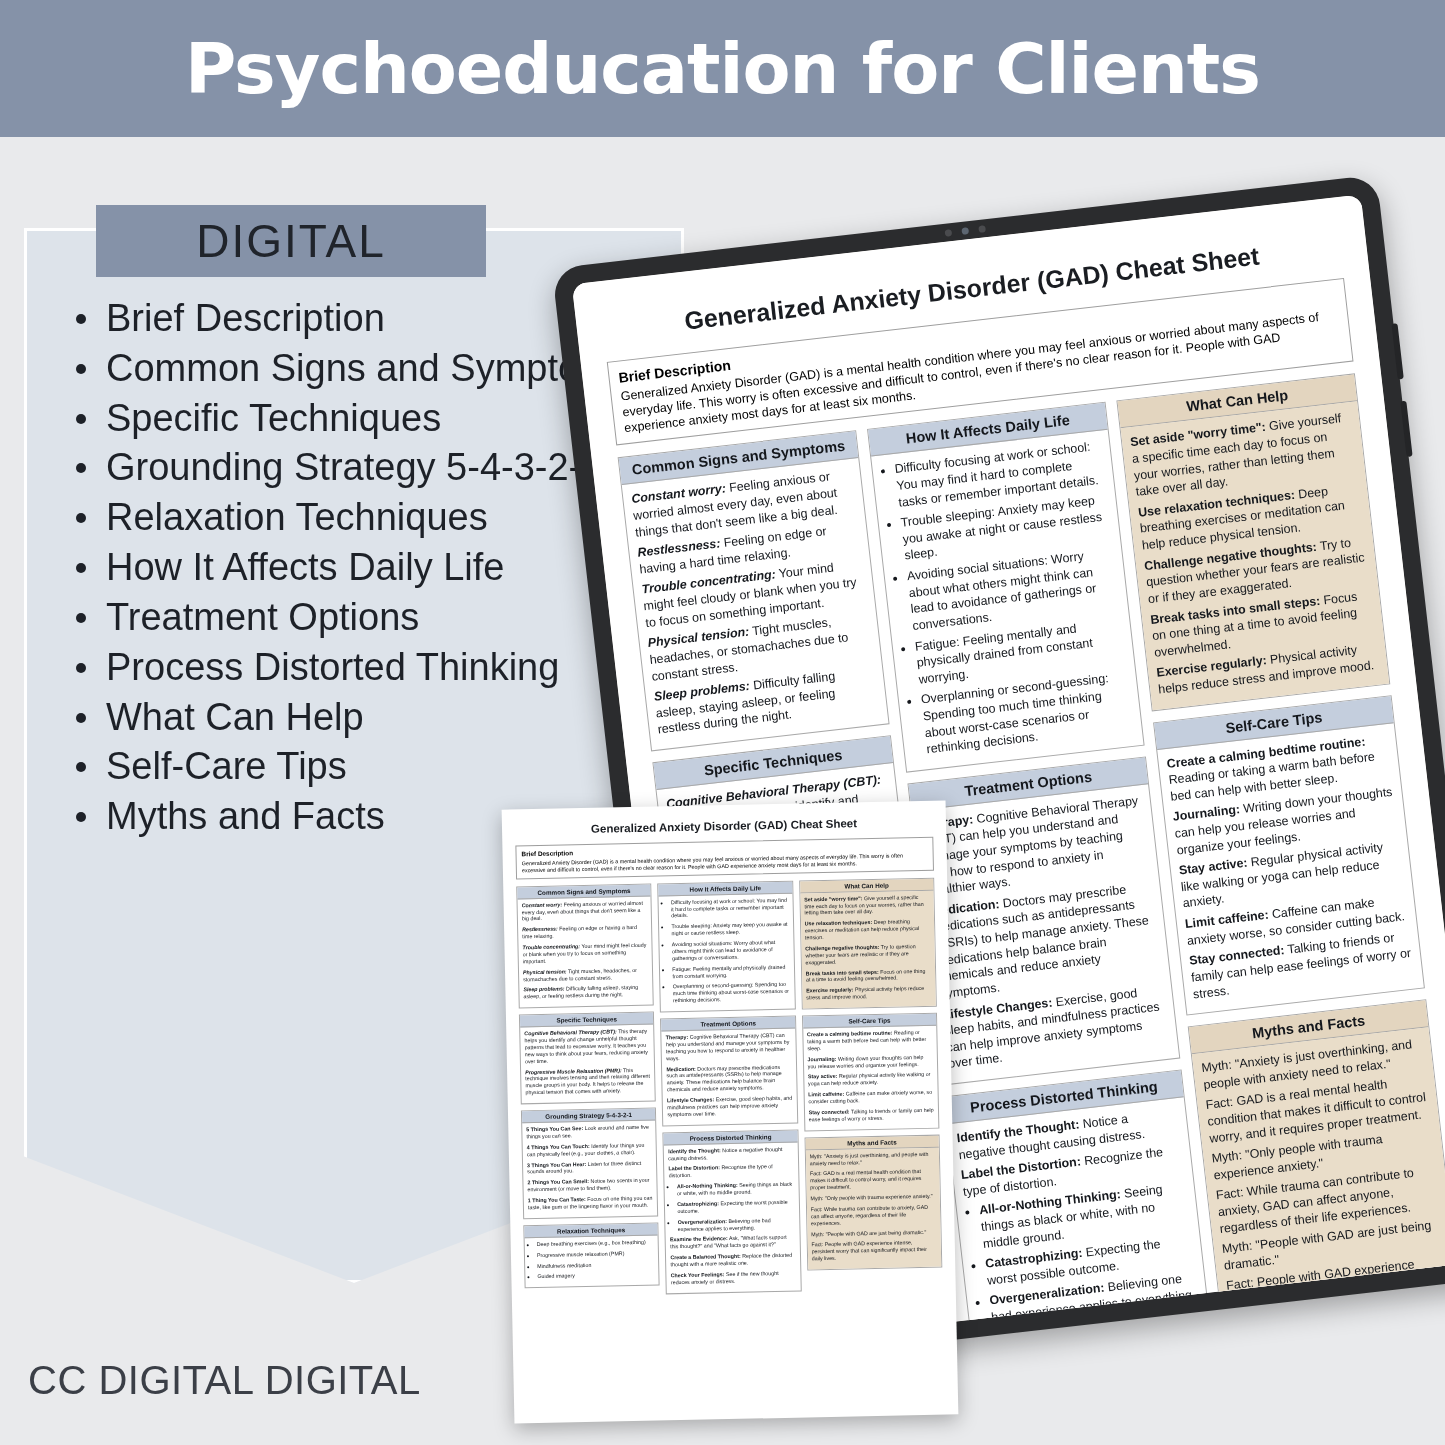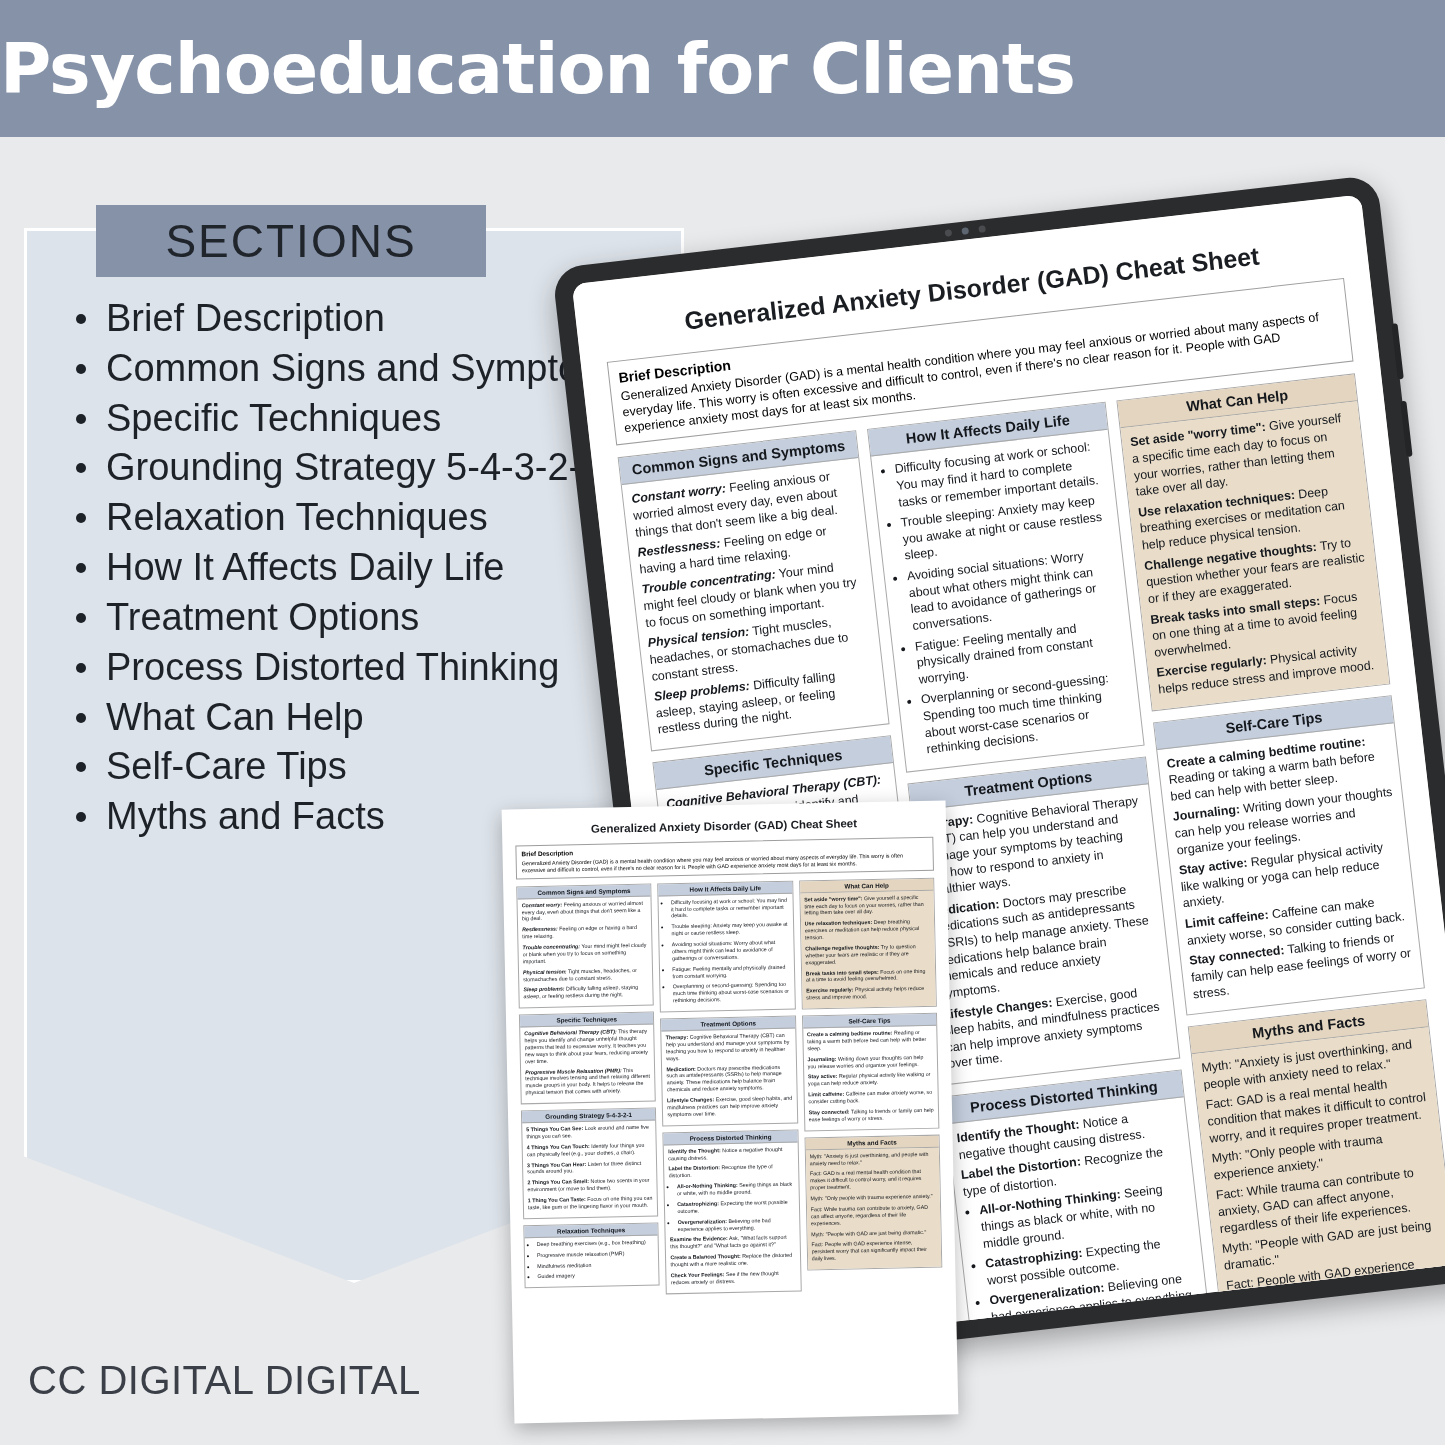--- a/index.html
+++ b/index.html
@@ -9,21 +9,21 @@
     background: #e9eaec;
     font-family: "Liberation Sans", sans-serif;
     position: relative;
     overflow: hidden;
   }
 
   
   .header-bar {
     position: absolute; left: 0; top: 0; width: 1445px; height: 137px;
     background: #8592a8;
-    display: flex; align-items: center; 
+    display: flex; align-items: center; justify-content: center;
   }
   .header-title {
     color: #ffffff;
     font-size: 70px;
     font-weight: bold;
     letter-spacing: -1px;
     text-align: center;
     font-family: "DejaVu Sans", sans-serif;
   }
 
@@ -143,21 +143,21 @@
 </style>
 </head>
 <body>
 
 <div class="header-bar">
   <div class="header-title">Psychoeducation for Clients</div>
 </div>
 
 <div class="sections-panel"></div>
 <div class="sections-label">
-  <span>SECTIONS</span>
+  <span>DIGITAL</span>
 </div>
 <ul class="sections-list">
   <li>Brief Description</li>
   <li>Common Signs and Symptoms</li>
   <li>Specific Techniques</li>
   <li>Grounding Strategy 5-4-3-2-1</li>
   <li>Relaxation Techniques</li>
   <li>How It Affects Daily Life</li>
   <li>Treatment Options</li>
   <li>Process Distorted Thinking</li>

